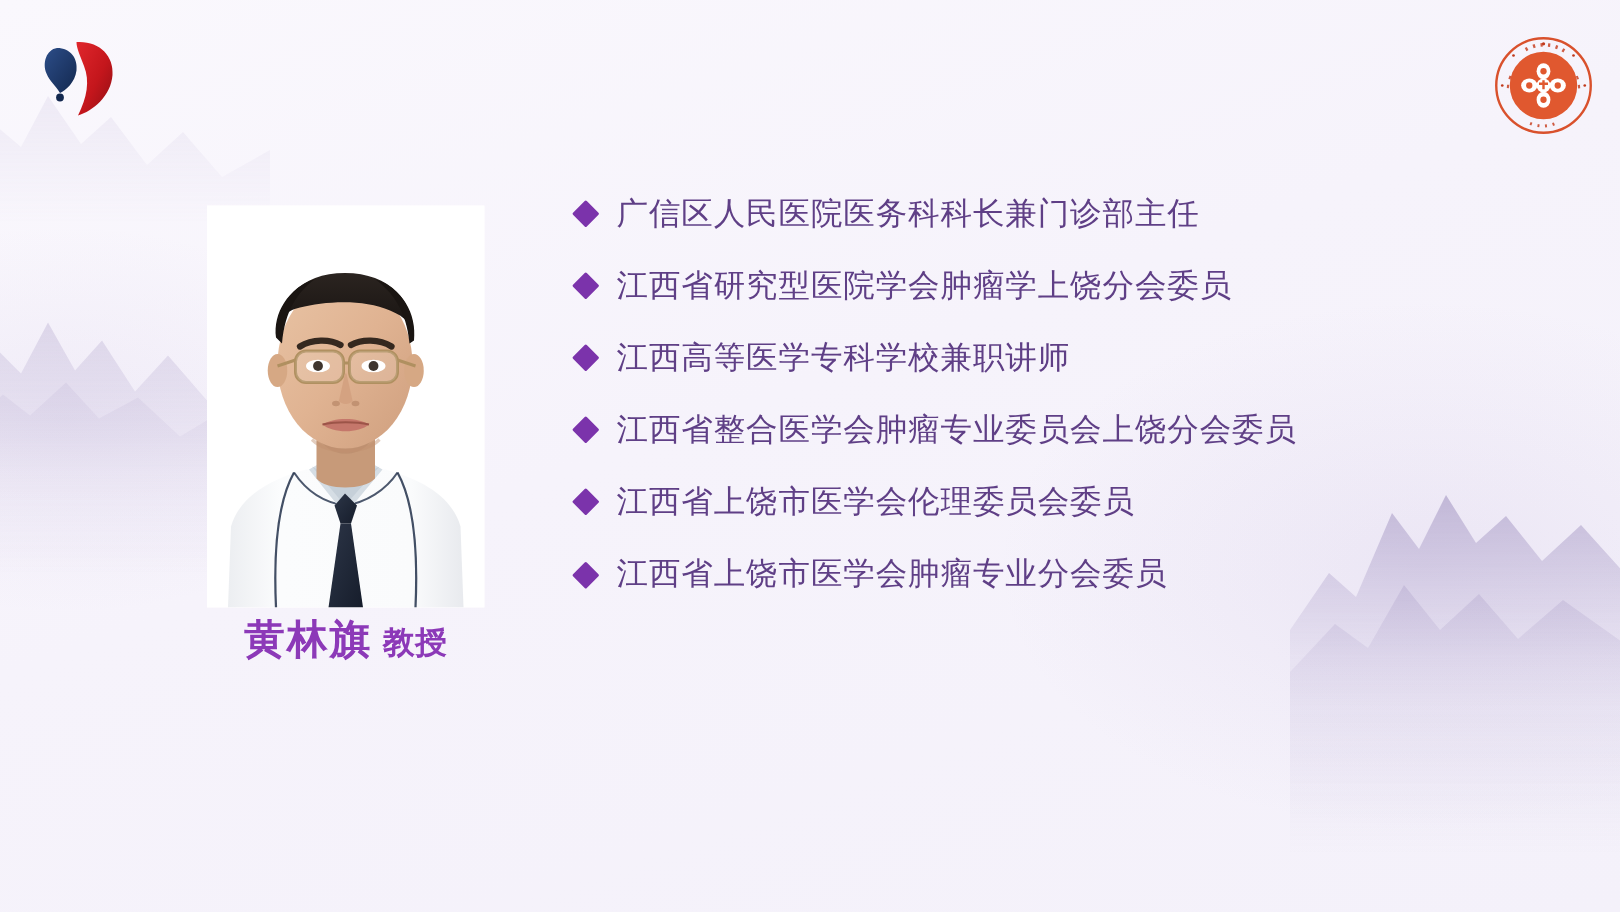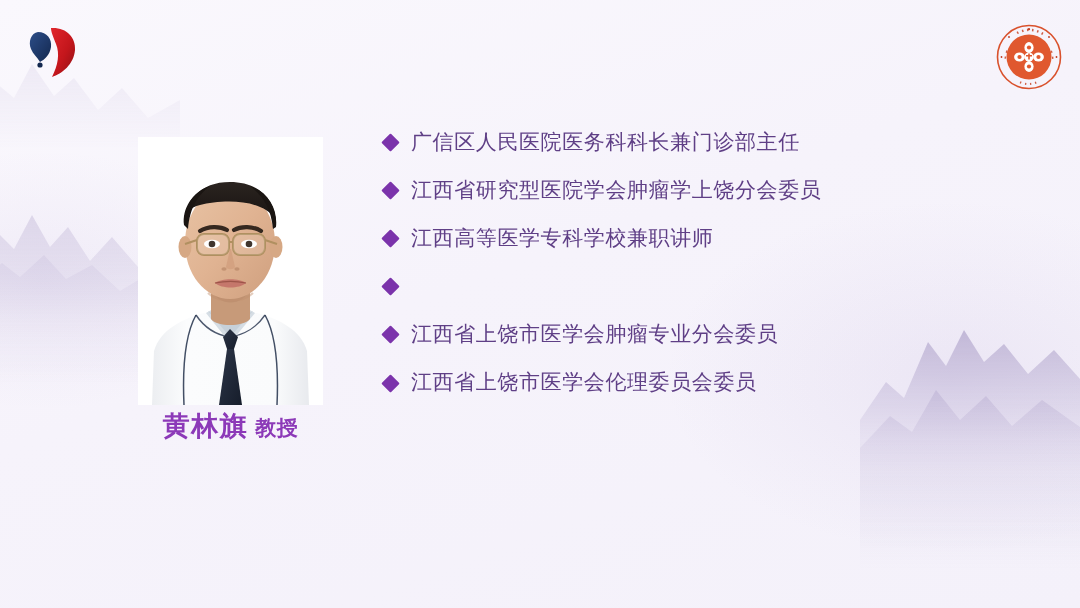--- a/index.html
+++ b/index.html
@@ -326,24 +326,25 @@
     <div class="cred-row">
       <span class="cred-bullet"></span>
       <span class="cred-text">江西省研究型医院学会肿瘤学上饶分会委员</span>
     </div>
     <div class="cred-row">
       <span class="cred-bullet"></span>
       <span class="cred-text">江西高等医学专科学校兼职讲师</span>
     </div>
     <div class="cred-row">
       <span class="cred-bullet"></span>
+      <span class="cred-text">江西省整合医学会肿瘤专业委员会上饶分会委员</span>
+    </div>
+    <div class="cred-row">
+      <span class="cred-bullet"></span>
+      <span class="cred-text">江西省上饶市医学会伦理委员会委员</span>
     </div>
     <div class="cred-row">
       <span class="cred-bullet"></span>
       <span class="cred-text">江西省上饶市医学会肿瘤专业分会委员</span>
     </div>
-    <div class="cred-row">
-      <span class="cred-bullet"></span>
-      <span class="cred-text">江西省上饶市医学会伦理委员会委员</span>
-    </div>
   </div>
 
 </div>
 
 </body></html>

